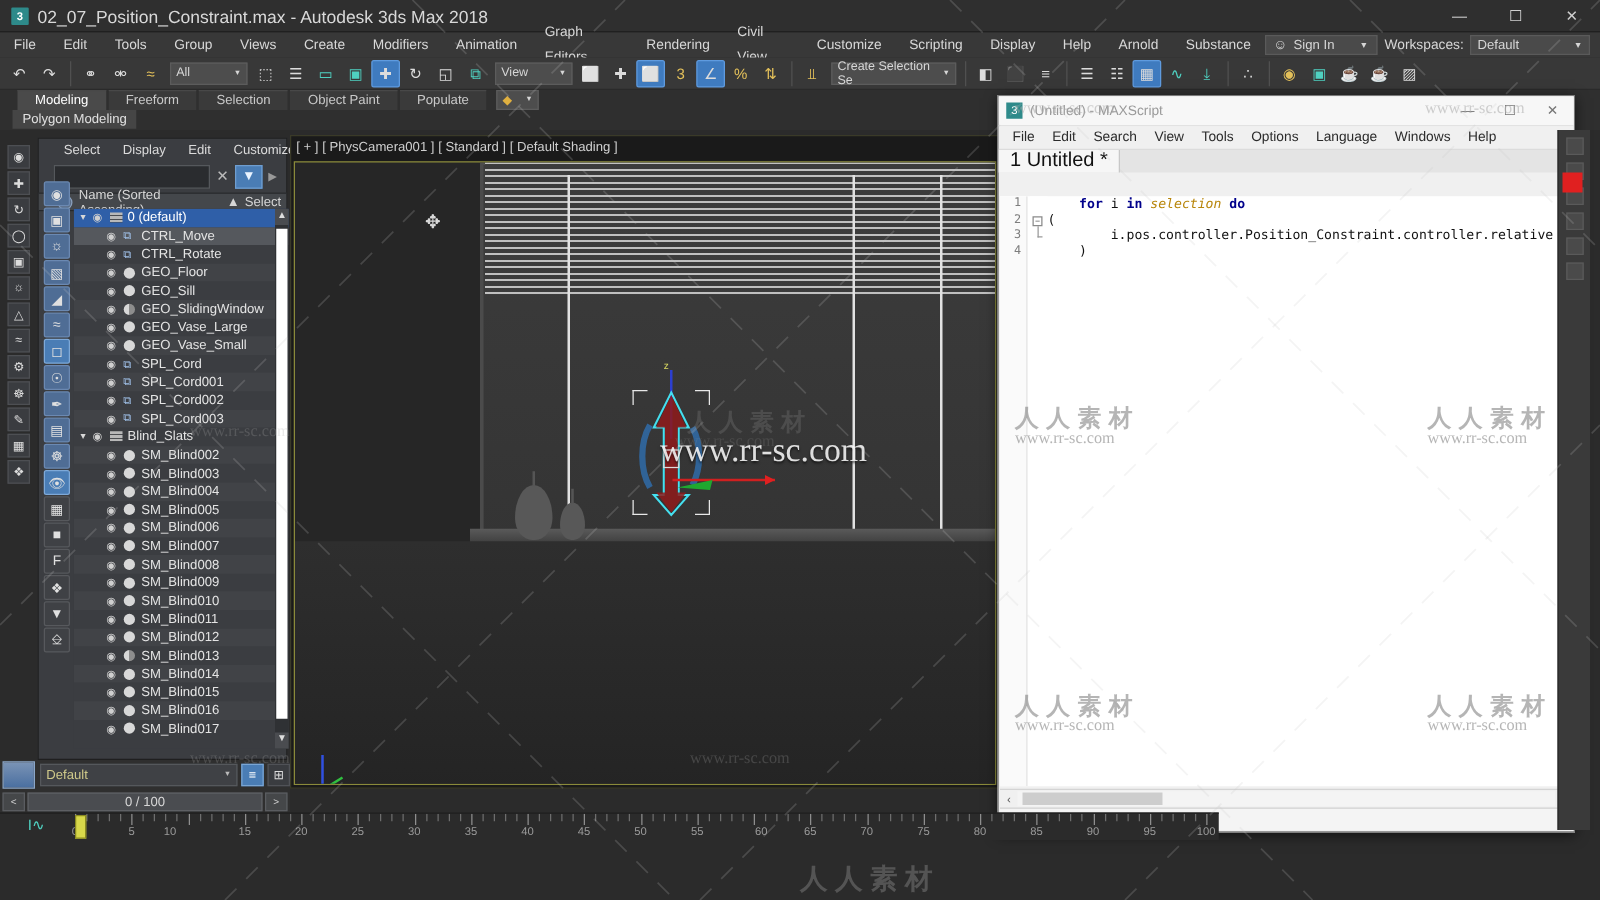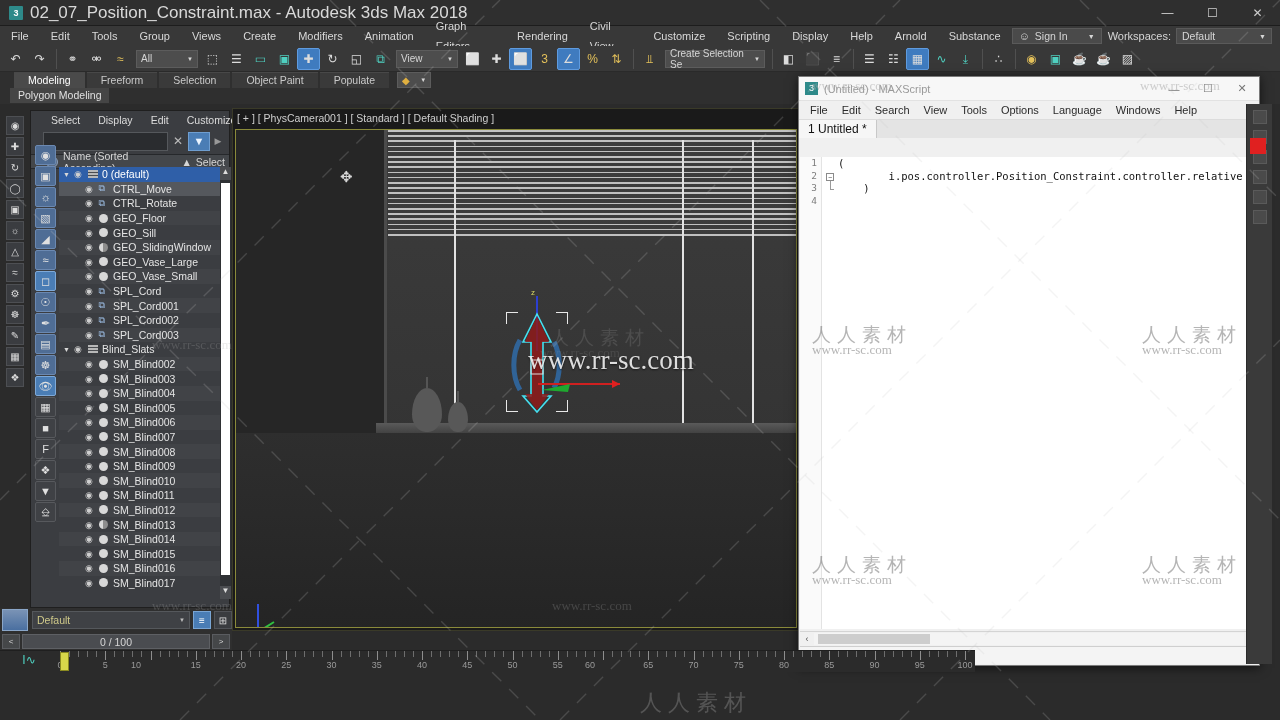--- a/index.html
+++ b/index.html
@@ -18,21 +18,21 @@
   .titlebar {
     position: absolute; left: 0; top: 0; width: 1280px; height: 26px;
     background: #2f2f2f; display: flex; align-items: center;
     border-bottom: 1px solid #1d1d1d;
   }
   .maxlogo {
     width: 14px; height: 14px; margin: 0 7px 0 9px;
     background: #2e8a8a; color: #fff; font-size: 9px; line-height: 14px;
     text-align: center; border-radius: 1px; font-weight: bold;
   }
-  .title-text { font-size: 17px; color: #d9d9d9; }
+  .title-text { font-size: 14px; color: #d9d9d9; }
   .win-btns { margin-left: auto; display: flex; height: 26px; }
   .win-btn {
     width: 45px; height: 26px; display: flex; align-items: center; justify-content: center;
     color: #cfcfcf; font-size: 12px;
   }
 
   
   .menubar {
     position: absolute; left: 0; top: 26px; width: 1280px; height: 20px;
     background: #383838; display: flex; align-items: center;
@@ -225,21 +225,21 @@
   .msx-title .btns { margin-left: auto; display: flex; }
   .msx-title .btns div {
     width: 34px; height: 24px; display: flex; align-items: center; justify-content: center;
     color: #777; font-size: 11px;
   }
   .msx-menu { height: 19px; display: flex; align-items: center; padding-left: 4px;
     background: #f0f0f0; border-bottom: 1px solid #dcdcdc; }
   .msx-menu span { font-size: 11px; color: #2b2b2b; padding: 0 7px; }
   .msx-tabs { height: 18px; background: #e4e4e4; display: flex; align-items: flex-end; }
   .msx-tab {
-    height: 18px; padding: 0 9px; line-height: 18px; font-size: 12px; color: #111;
+    height: 18px; padding: 0 9px; line-height: 18px; font-size: 16px; color: #111;
     background: #f6f6f6; border-right: 1px solid #c8c8c8;
   }
   .msx-editor {
     position: absolute; left: 1px; top: 80px; right: 1px; bottom: 36px; background: #ffffff;
     overflow: hidden;
   }
   .gutter {
     position: absolute; left: 0; top: 0; width: 22px; height: 100%;
     background: #fafafa; border-right: 1px solid #e3e3e3;
   }
@@ -330,21 +330,21 @@
   }
   .ml-field2 {
     position: absolute; left: 6px; top: 22px; width: 80px; height: 19px;
     background: #ffffff; border: 1px solid #8a8a8a; color: #3434a0;
     font-family: "DejaVu Sans Mono", monospace; font-size: 10px; line-height: 19px; padding-left: 3px;
   }
 
   
   .wm { position: absolute; color: rgba(170,170,170,0.55); pointer-events: none; z-index: 30;
     font-family: "Liberation Serif", serif; }
-  .wm.cn { font-size: 19px; letter-spacing: 6px; }
+  .wm.cn { font-size: 19px; letter-spacing: 6px; font-weight: bold; }
   .wm.url { font-size: 13px; }
   .wm.dark { color: rgba(120,120,120,0.55); }
   .diag { position: absolute; z-index: 29; pointer-events: none; }
 </style>
 </head>
 <body>
 
 <div id="app">
 
   <div class="titlebar">
@@ -836,20 +836,21 @@
         <div class="gut-n">2</div>
         <div class="gut-n">3</div>
         <div class="gut-n">4</div>
       </div>
       <div class="fold">
         <div class="fold-box">−</div>
         <div class="fold-line"></div>
         <div class="fold-tick"></div>
       </div>
       <div class="codearea" id="codearea">
+          <div class="cline">    <span class="k">for </span><span>i </span><span class="k">in </span><span class="tp">selection </span><span class="k">do</span></div>
           <div class="cline"><span>(</span></div>
           <div class="cline">        <span>i.pos.controller.Position_Constraint.controller.relative </span><span class="op">= </span></div>
           <div class="cline">    <span>)</span></div>
         </div>
     </div>
     <div class="msx-hsb">
       <div class="a">‹</div>
       <div class="track">
         <div class="th"></div>
       </div>
@@ -953,21 +954,21 @@
         <div class="tl-tick" style="left: 470.6px;"></div>
         <div class="tl-tick" style="left: 479.65px;"></div>
         <div class="tl-tick" style="left: 488.7px;"></div>
         <div class="tl-tick major" style="left: 497.75px;"></div>
         <div class="tl-num" style="left: 497.75px;">55</div>
         <div class="tl-tick" style="left: 506.8px;"></div>
         <div class="tl-tick" style="left: 515.85px;"></div>
         <div class="tl-tick" style="left: 524.9px;"></div>
         <div class="tl-tick" style="left: 533.95px;"></div>
         <div class="tl-tick major" style="left: 543px;"></div>
-        <div class="tl-num" style="left: 530px;">60</div>
+        <div class="tl-num" style="left: 549px;">60</div>
         <div class="tl-tick" style="left: 552.05px;"></div>
         <div class="tl-tick" style="left: 561.1px;"></div>
         <div class="tl-tick" style="left: 570.15px;"></div>
         <div class="tl-tick" style="left: 579.2px;"></div>
         <div class="tl-tick major" style="left: 588.25px;"></div>
         <div class="tl-num" style="left: 588.25px;">65</div>
         <div class="tl-tick" style="left: 597.3px;"></div>
         <div class="tl-tick" style="left: 606.35px;"></div>
         <div class="tl-tick" style="left: 615.4px;"></div>
         <div class="tl-tick" style="left: 624.45px;"></div>

